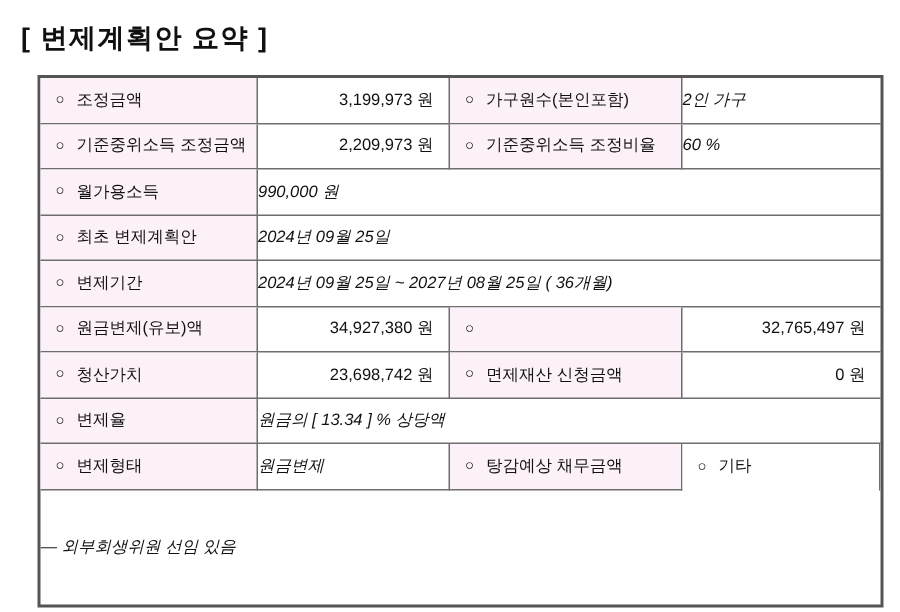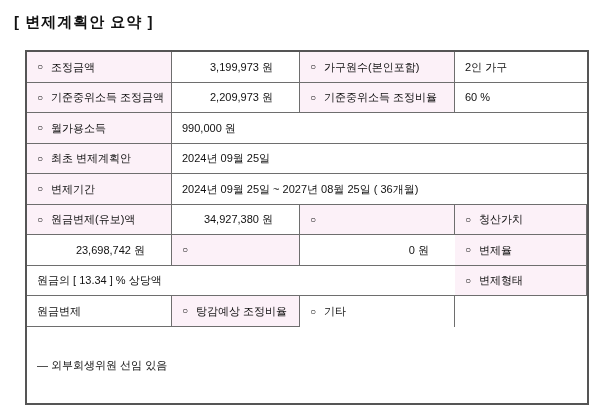--- a/index.html
+++ b/index.html
@@ -9,21 +9,21 @@
     --text-color:#111111;
   }
   html,body{margin:0;padding:0;}
   body{
     width:600px;height:408px;background:#ffffff;position:relative;
     font-family:"Liberation Sans","DejaVu Sans",sans-serif;
     color:var(--text-color);
   }
   .title{
     position:absolute;left:14px;top:13px;
-    font-size:15px;font-weight:bold;letter-spacing:1px;white-space:nowrap;
+    font-size:18px;font-weight:bold;letter-spacing:1px;white-space:nowrap;
   }
   .tbl{
     position:absolute;left:25px;top:50px;width:560px;
     display:grid;
     grid-template-columns:145px 128px 155px 132px;
     grid-template-rows:31px 30px 31px 30px 31px 30px 31px 30px 31px 76px;
     border:2px solid var(--outer-border);
     background:#ffffff;
   }
   .c{
@@ -31,22 +31,22 @@
     border-right:1px solid var(--inner-border);
     border-bottom:1px solid var(--inner-border);
     display:flex;align-items:center;
     font-size:11px;line-height:1;
     overflow:hidden;white-space:nowrap;
   }
   .lastcol{border-right:none;}
   .lastrow{border-bottom:none;}
   .lab{background:var(--label-bg);padding-left:10px;}
   .lab.white{background:#ffffff;}
-  .val-l{padding-left:10px;}
-  .val-r{justify-content:flex-end;padding-right:26px;}
+  .val-l{font-style:italic;}
+  .val-r{justify-content:flex-end;padding-right:10px;}
   .sp3{grid-column:span 3;}
   .bullet{margin-right:8px;font-size:10px;}
 </style>
 </head>
 <body>
 
 <div class="title">[ 변제계획안 요약 ]</div>
 
 <div class="tbl">
 
@@ -91,45 +91,47 @@
   <div class="c val-l sp3 lastcol">2024년 09월 25일 ~ 2027년 08월 25일 ( 36개월)</div>
 
   <div class="c lab">
     <span class="bullet">○</span>
     <span>원금변제(유보)액</span>
   </div>
   <div class="c val-r">34,927,380 원</div>
   <div class="c lab">
     <span class="bullet">○</span>
   </div>
+  <div class="c val-r lastcol">32,765,497 원</div>
 
   <div class="c lab">
     <span class="bullet">○</span>
     <span>청산가치</span>
   </div>
   <div class="c val-r">23,698,742 원</div>
   <div class="c lab">
     <span class="bullet">○</span>
+    <span>면제재산 신청금액</span>
   </div>
   <div class="c val-r lastcol">0 원</div>
 
   <div class="c lab">
     <span class="bullet">○</span>
     <span>변제율</span>
   </div>
   <div class="c val-l sp3 lastcol">원금의 [ 13.34 ] % 상당액</div>
 
   <div class="c lab">
     <span class="bullet">○</span>
     <span>변제형태</span>
   </div>
   <div class="c val-l">원금변제</div>
   <div class="c lab">
     <span class="bullet">○</span>
-    <span>탕감예상 조정비율</span>
+    <span>탕감예상 채무금액</span>
   </div>
 
   <div class="c lab white lastrow">
     <span class="bullet">○</span>
     <span>기타</span>
   </div>
   <div class="c val-l sp3 lastcol lastrow">— 외부회생위원 선임 있음</div>
 
 </div>
 

